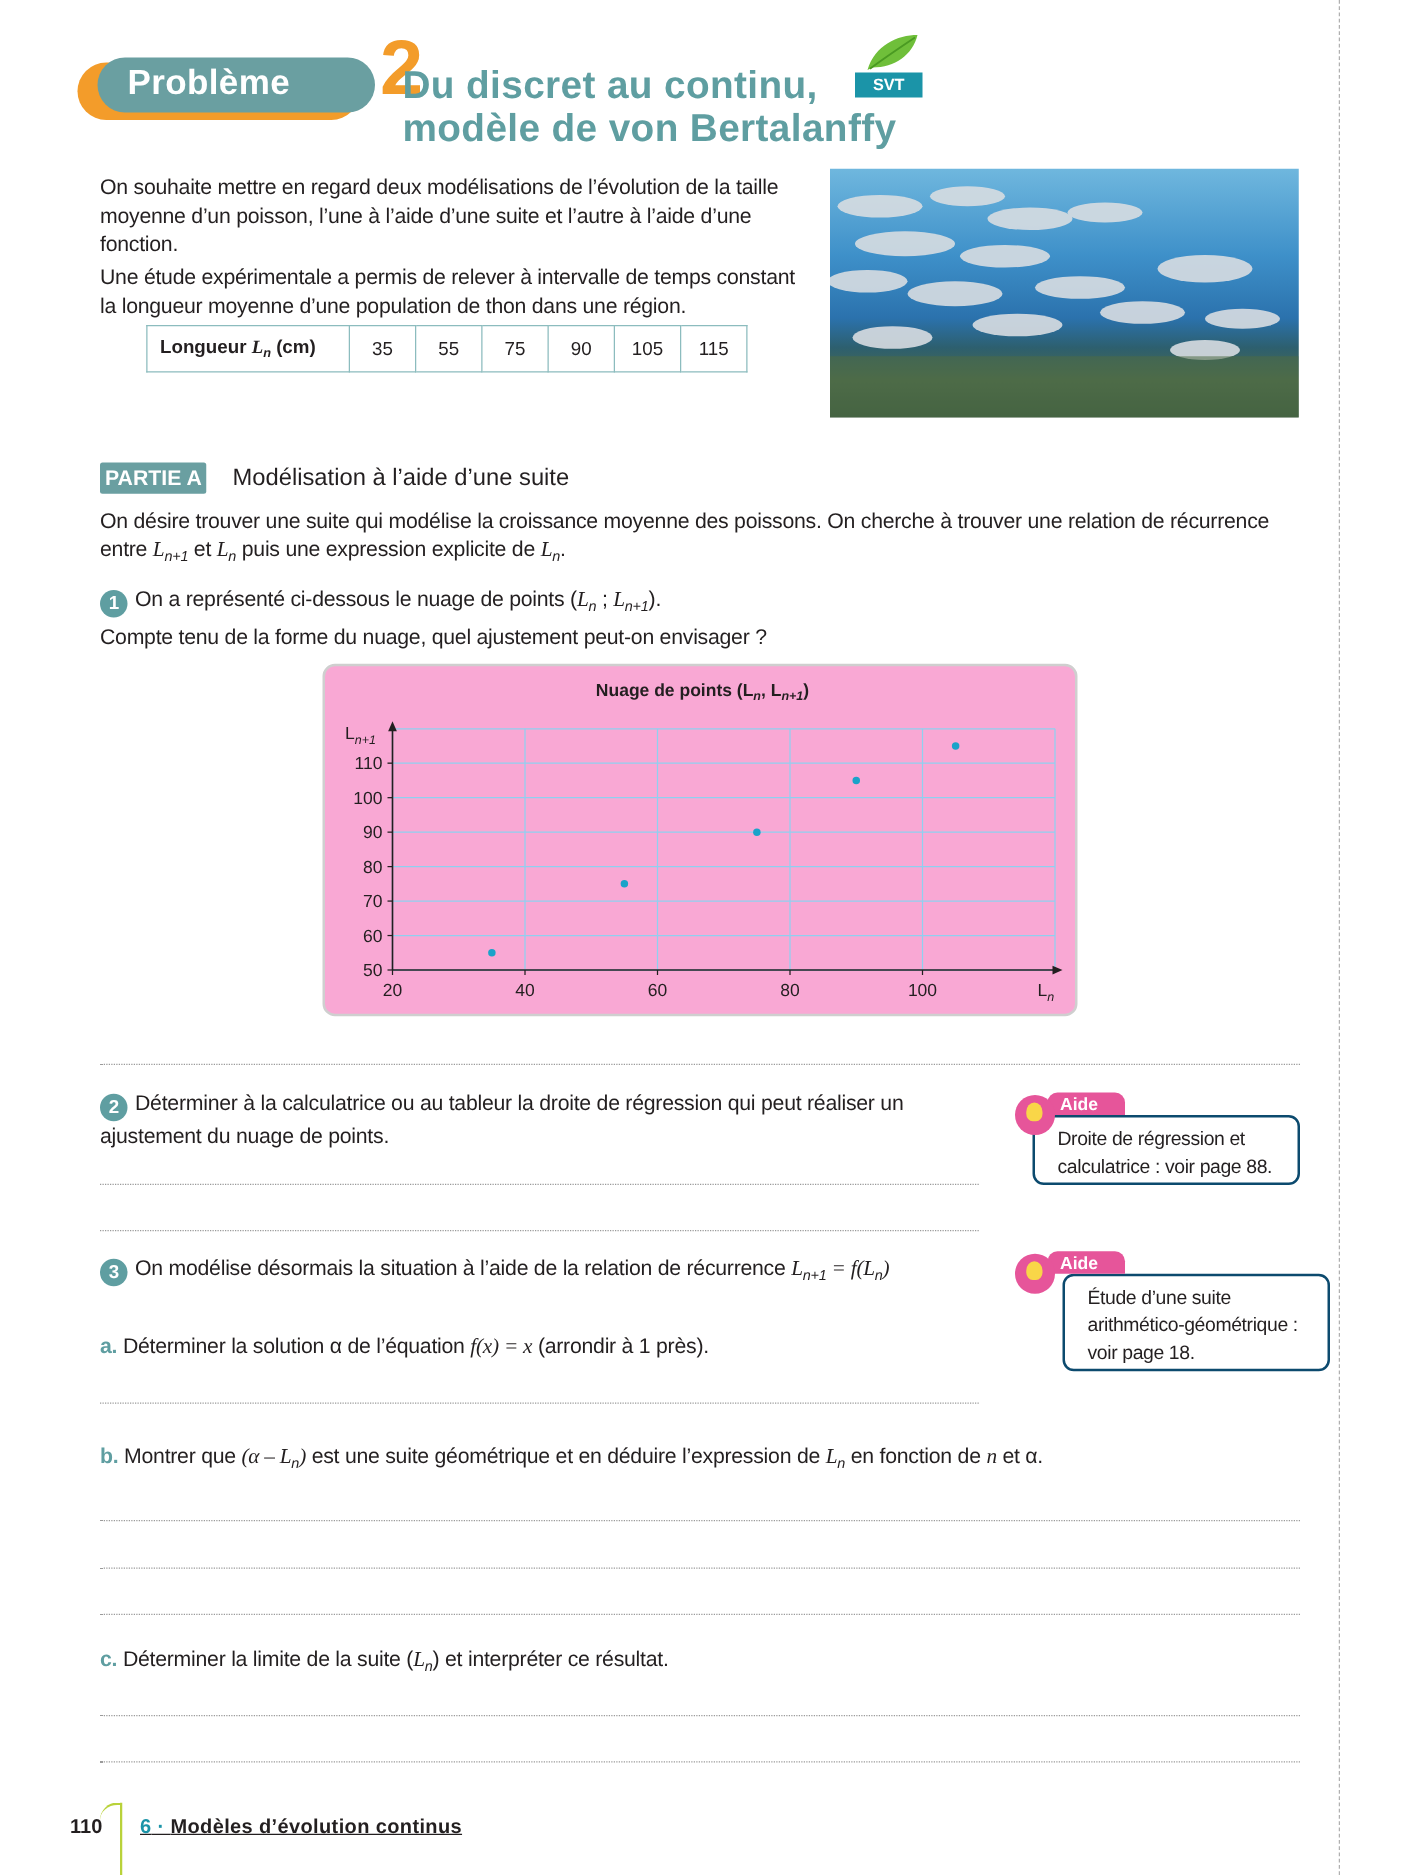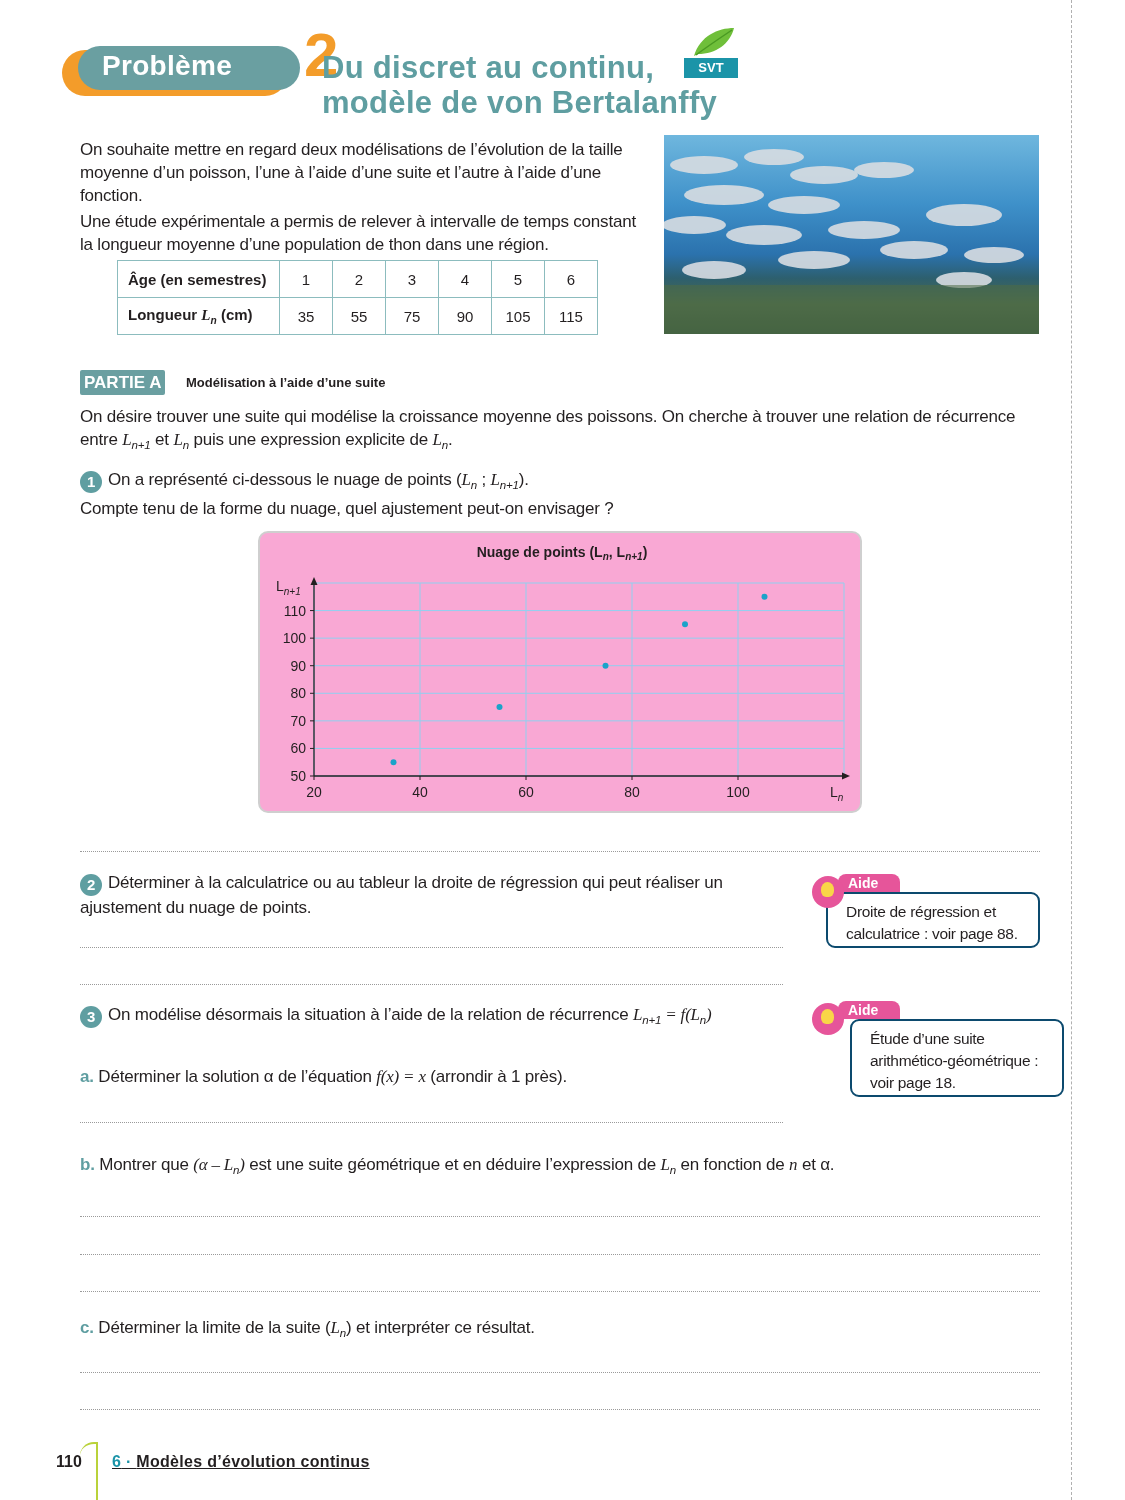--- a/index.html
+++ b/index.html
@@ -27,21 +27,21 @@
   table#data-table { position: absolute; left: 117px; top: 260px; border-collapse: collapse; font-size: 15px; }
   #data-table td { border: 1.5px solid #8cbcbe; height: 37px; text-align: center; padding: 0 8px; }
   #data-table td.head { font-weight: bold; text-align: left; padding: 0 10px; width: 162px; }
   #data-table td.v { width: 53px; }
 
   #photo { left: 664px; top: 135px; width: 375px; height: 199px; overflow: hidden;
     background: linear-gradient(180deg, #6fb7de 0%, #3e90c9 35%, #2b72ad 60%, #2d5f6e 72%, #4d6b4b 85%, #3a5a3e 100%); }
 
   
   #partie-badge { left: 80px; top: 370px; height: 25px; padding: 0 4px; background: #6a9fa1; color: #fff; font-size: 17px; font-weight: bold; line-height: 25px; border-radius: 2px; }
-  #partie-title { left: 186px; top: 370px; font-size: 13px; font-weight: bold; line-height: 25px; }
+  #partie-title { left: 186px; top: 370px; font-size: 19px; font-weight: normal; line-height: 25px; }
   #partie-intro { left: 80px; top: 405px; width: 960px; }
 
   .qnum { display: inline-block; width: 22px; height: 22px; border-radius: 50%; background: #5f9ea1; color: #fff; font-weight: bold; font-size: 15px; text-align: center; line-height: 22px; margin-right: 6px; vertical-align: -2px; }
   #q1 { left: 80px; top: 468px; width: 960px; }
 
   
   #chart-box { left: 258px; top: 531px; width: 604px; height: 282px; border: 2px solid #cfcfcf; border-radius: 10px; background: #f9a8d4; }
   #chart-svg { position: absolute; left: 0; top: 0; }
   #chart-svg text { font-family: "Liberation Sans", sans-serif; fill: #231f20; }
 
@@ -90,29 +90,20 @@
 </svg>
 <div id="svt" class="abs">SVT</div>
 
 <div id="intro" class="abs body-text">
   <p>On souhaite mettre en regard deux modélisations de l’évolution de la taille moyenne d’un poisson, l’une à l’aide d’une suite et l’autre à l’aide d’une fonction.</p>
   <p>Une étude expérimentale a permis de relever à intervalle de temps constant la longueur moyenne d’une population de thon dans une région.</p>
 </div>
 
 <table id="data-table">
   <tbody>
-      <tr>
-    <td class="head">Âge (en semestres)</td>
-    <td class="v">1</td>
-    <td class="v">2</td>
-    <td class="v">3</td>
-    <td class="v">4</td>
-    <td class="v">5</td>
-    <td class="v">6</td>
-  </tr>
   <tr>
     <td class="head"><span>Longueur </span><span class="math">L</span><span class="sub">n</span><span> (cm)</span></td>
     <td class="v">35</td>
     <td class="v">55</td>
     <td class="v">75</td>
     <td class="v">90</td>
     <td class="v">105</td>
     <td class="v">115</td>
   </tr>
 </tbody>

